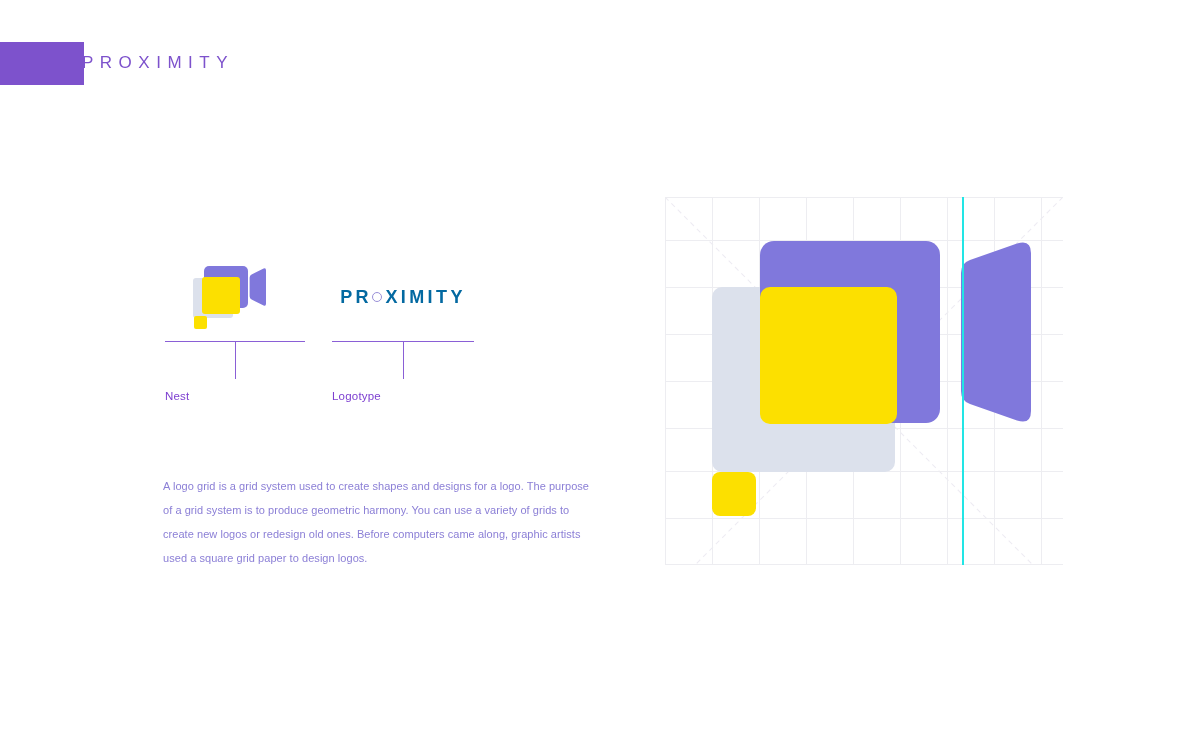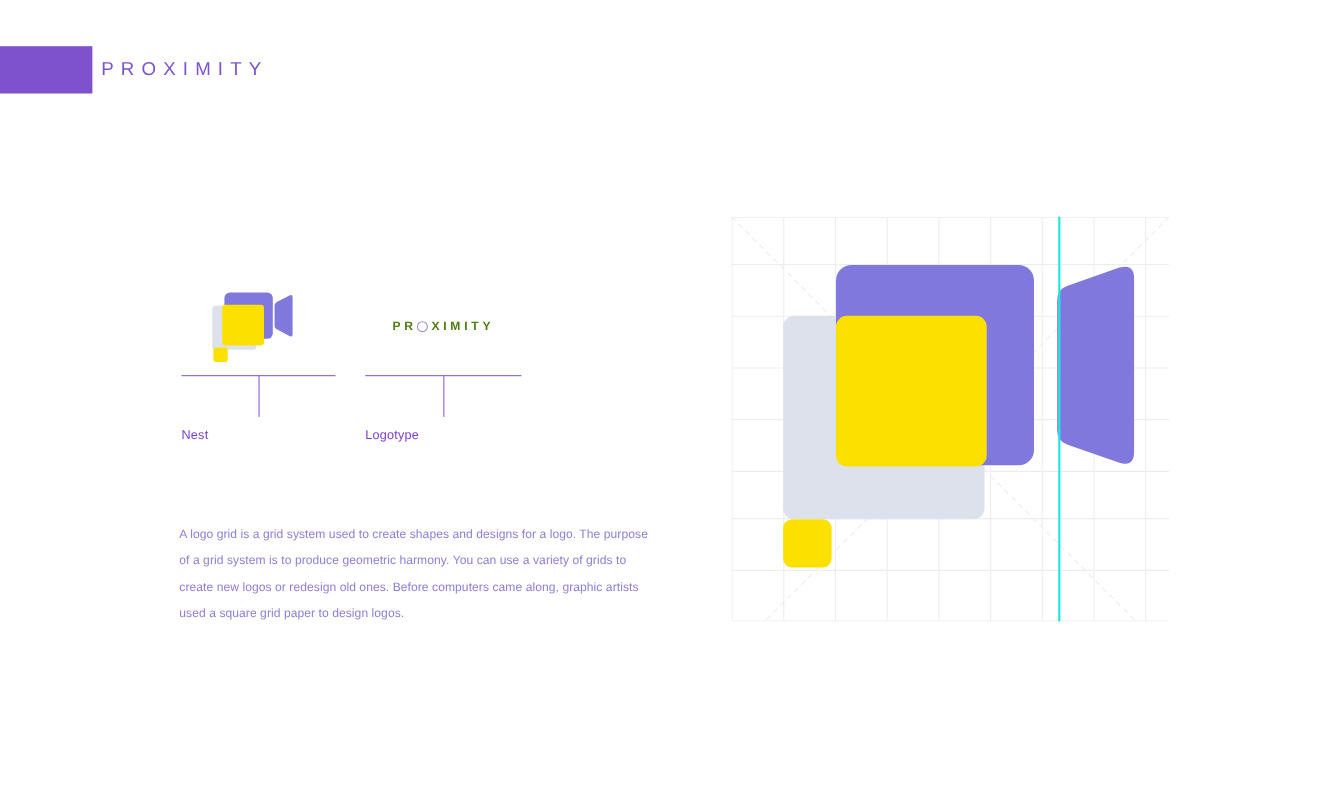--- a/index.html
+++ b/index.html
@@ -28,21 +28,21 @@
   #brand-block {
     position: absolute;
     left: 0;
     top: 42px;
     width: 84px;
     height: 43px;
     background: #7d52cc;
   }
   #brand-wordmark {
     position: absolute;
-    left: 92px;
+    left: 82px;
     top: 53px;
     font-size: 17px;
     letter-spacing: 6.5px;
     color: #7d52cc;
     font-weight: 400;
     white-space: nowrap;
   }
 
   
   #left-column {
@@ -148,23 +148,23 @@
     position: absolute;
     left: 0;
     top: 0;
     width: 142px;
     height: 78px;
     display: flex;
     align-items: center;
     justify-content: center;
   }
   #logotype-text {
-    font-size: 11px;
+    font-size: 18px;
     letter-spacing: 3.4px;
-    color: #4d7c0f;
+    color: #0369a1;
     font-weight: bold;
     white-space: nowrap;
     display: flex;
     align-items: center;
   }
   #logotype-o {
     display: inline-block;
     width: 8px;
     height: 8px;
     border: 1.5px solid #9a90d8;

